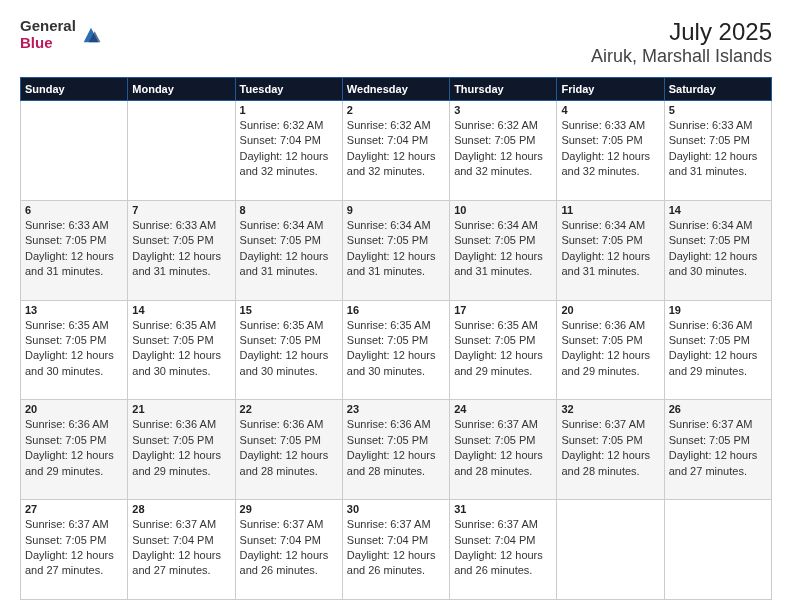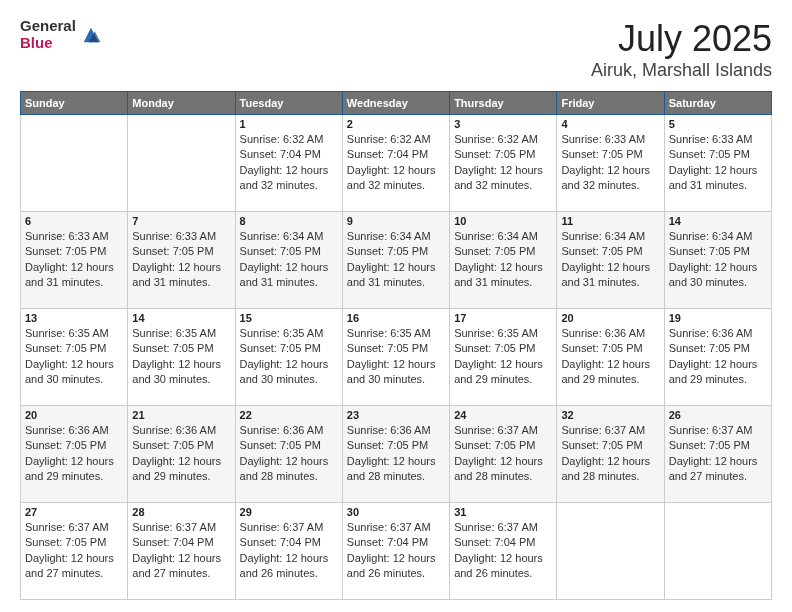--- a/index.html
+++ b/index.html
@@ -44,36 +44,36 @@
     }
     .logo-icon {
       width: 22px;
       height: 22px;
       margin-left: 4px;
     }
     .title-block {
       text-align: right;
     }
     .month-title {
-      font-size: 36px;
+      font-size: 24px;
       color: #222;
       font-weight: normal;
     }
     .location {
       font-size: 18px;
       color: #444;
     }
     .calendar {
       flex: 1;
       border-collapse: collapse;
       width: 100%;
       table-layout: fixed;
     }
     .calendar th {
-      background: #737373;
+      background: #0f172a;
       color: #fff;
       font-size: 11px;
       font-weight: bold;
       padding: 5px 4px;
       text-align: left;
       border: 1px solid #1e5a9a;
     }
     .calendar td {
       border: 1px solid #ccc;
       vertical-align: top;

